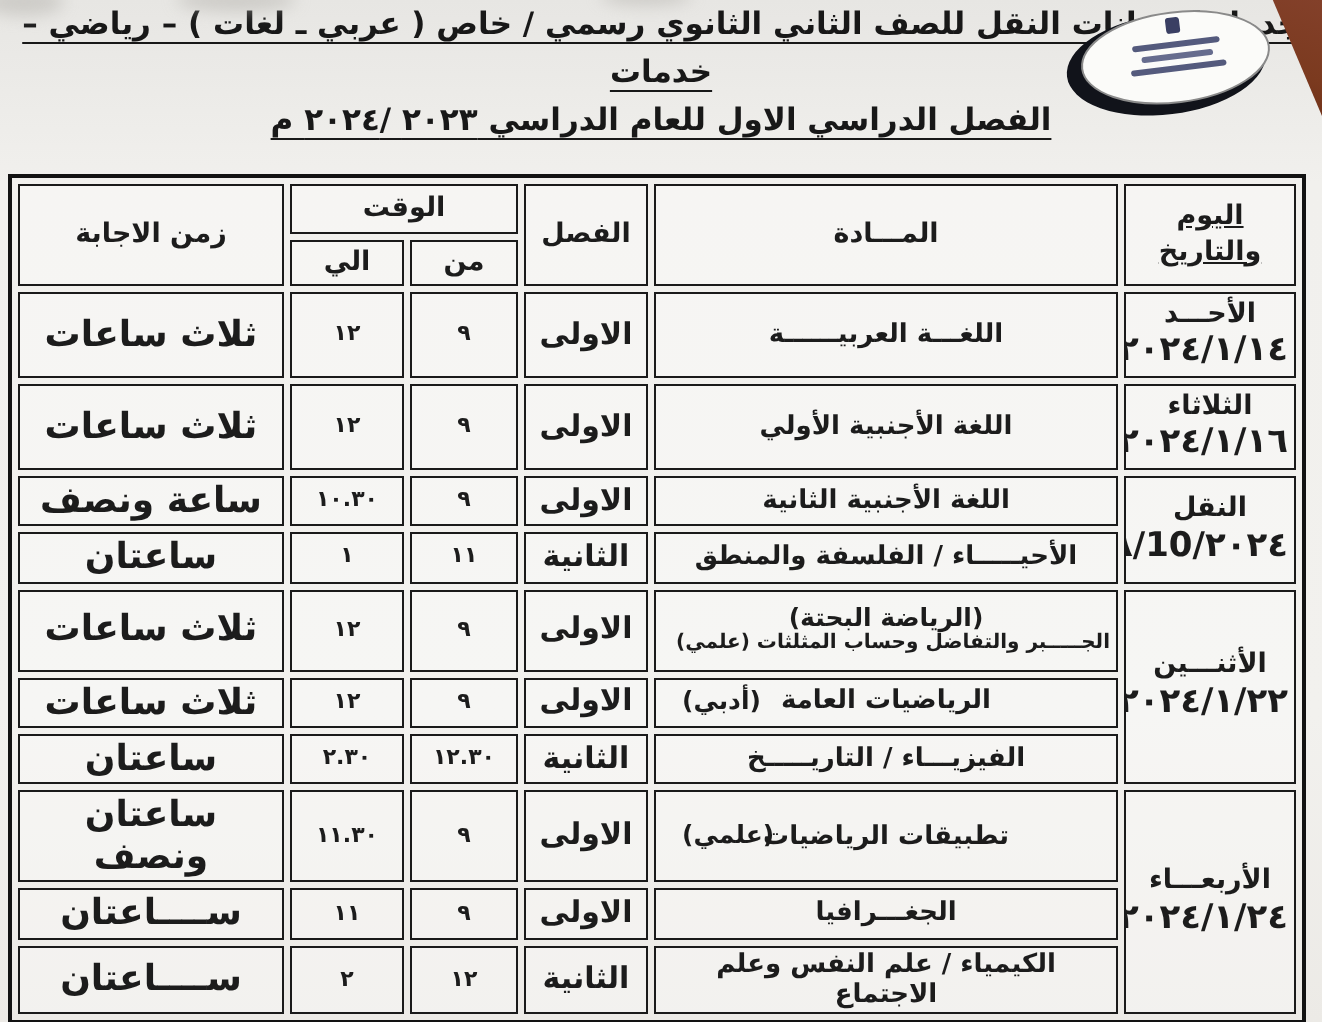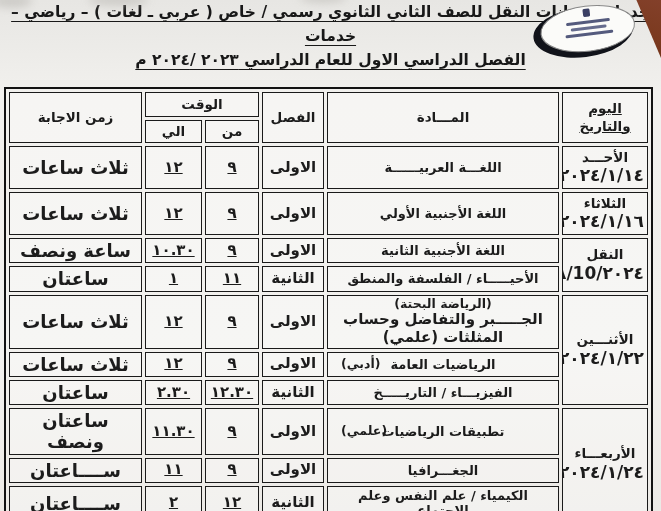--- a/index.html
+++ b/index.html
@@ -54,22 +54,22 @@
   col.c-from { width: 54px; } col.c-to { width: 57px; } col.c-ans { width: 133px; }
 
   tr.hrow1 { height: 25px; } tr.hrow2 { height: 23px; }
   tr.r-lg { height: 43px; } tr.r-sm { height: 19px; } tr.r-md { height: 21px; } tr.r-2l { height: 41px; }
 
   .day-name { display: block; font-size: 13.5px; }
   .day-date { display: block; font-size: 17px; letter-spacing: .3px; }
   td.subj { font-size: 13px; position: relative; }
   td.subj .tag { position: absolute; left: 13px; top: 50%; transform: translateY(-50%); font-size: 12.5px; }
   .subj-l1 { display: block; font-size: 12.5px; }
-  .subj-l2 { display: block; font-size: 15px; }
-  td.num { font-size: 15px; letter-spacing: .3px; text-decoration: underline; }
+  .subj-l2 { display: block; font-size: 10px; text-align: right; }
+  td.num { font-size: 11px; letter-spacing: .3px; }
   td.period { font-size: 15px; }
   td.ans { font-size: 18px; }
   th.h-day { font-size: 13.5px; line-height: 1.3; text-decoration: underline; }
 </style>
 </head>
 <body>
 
 <div class="corner-tear"></div>
 <div class="smudge s1"></div>
 <div class="smudge s2"></div>

